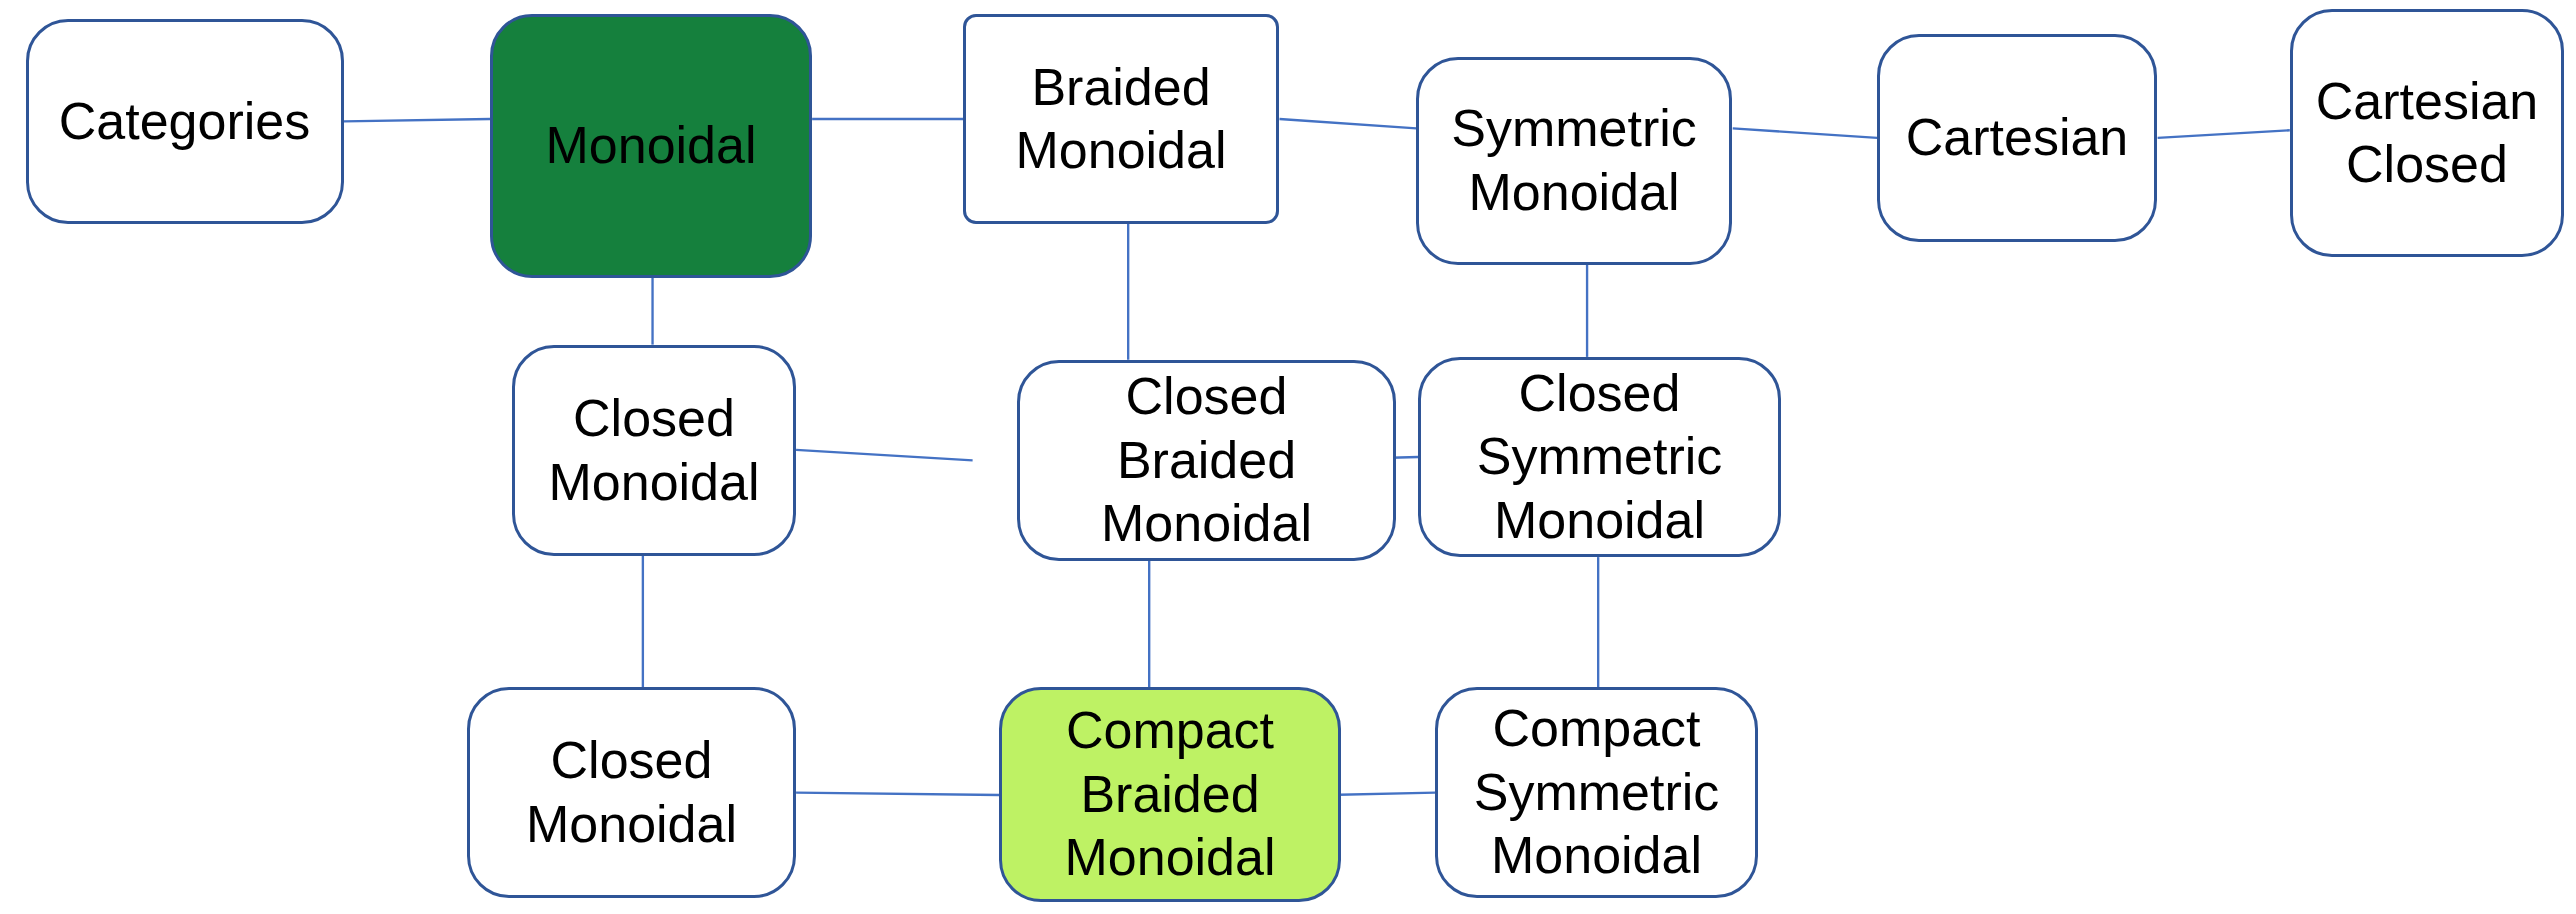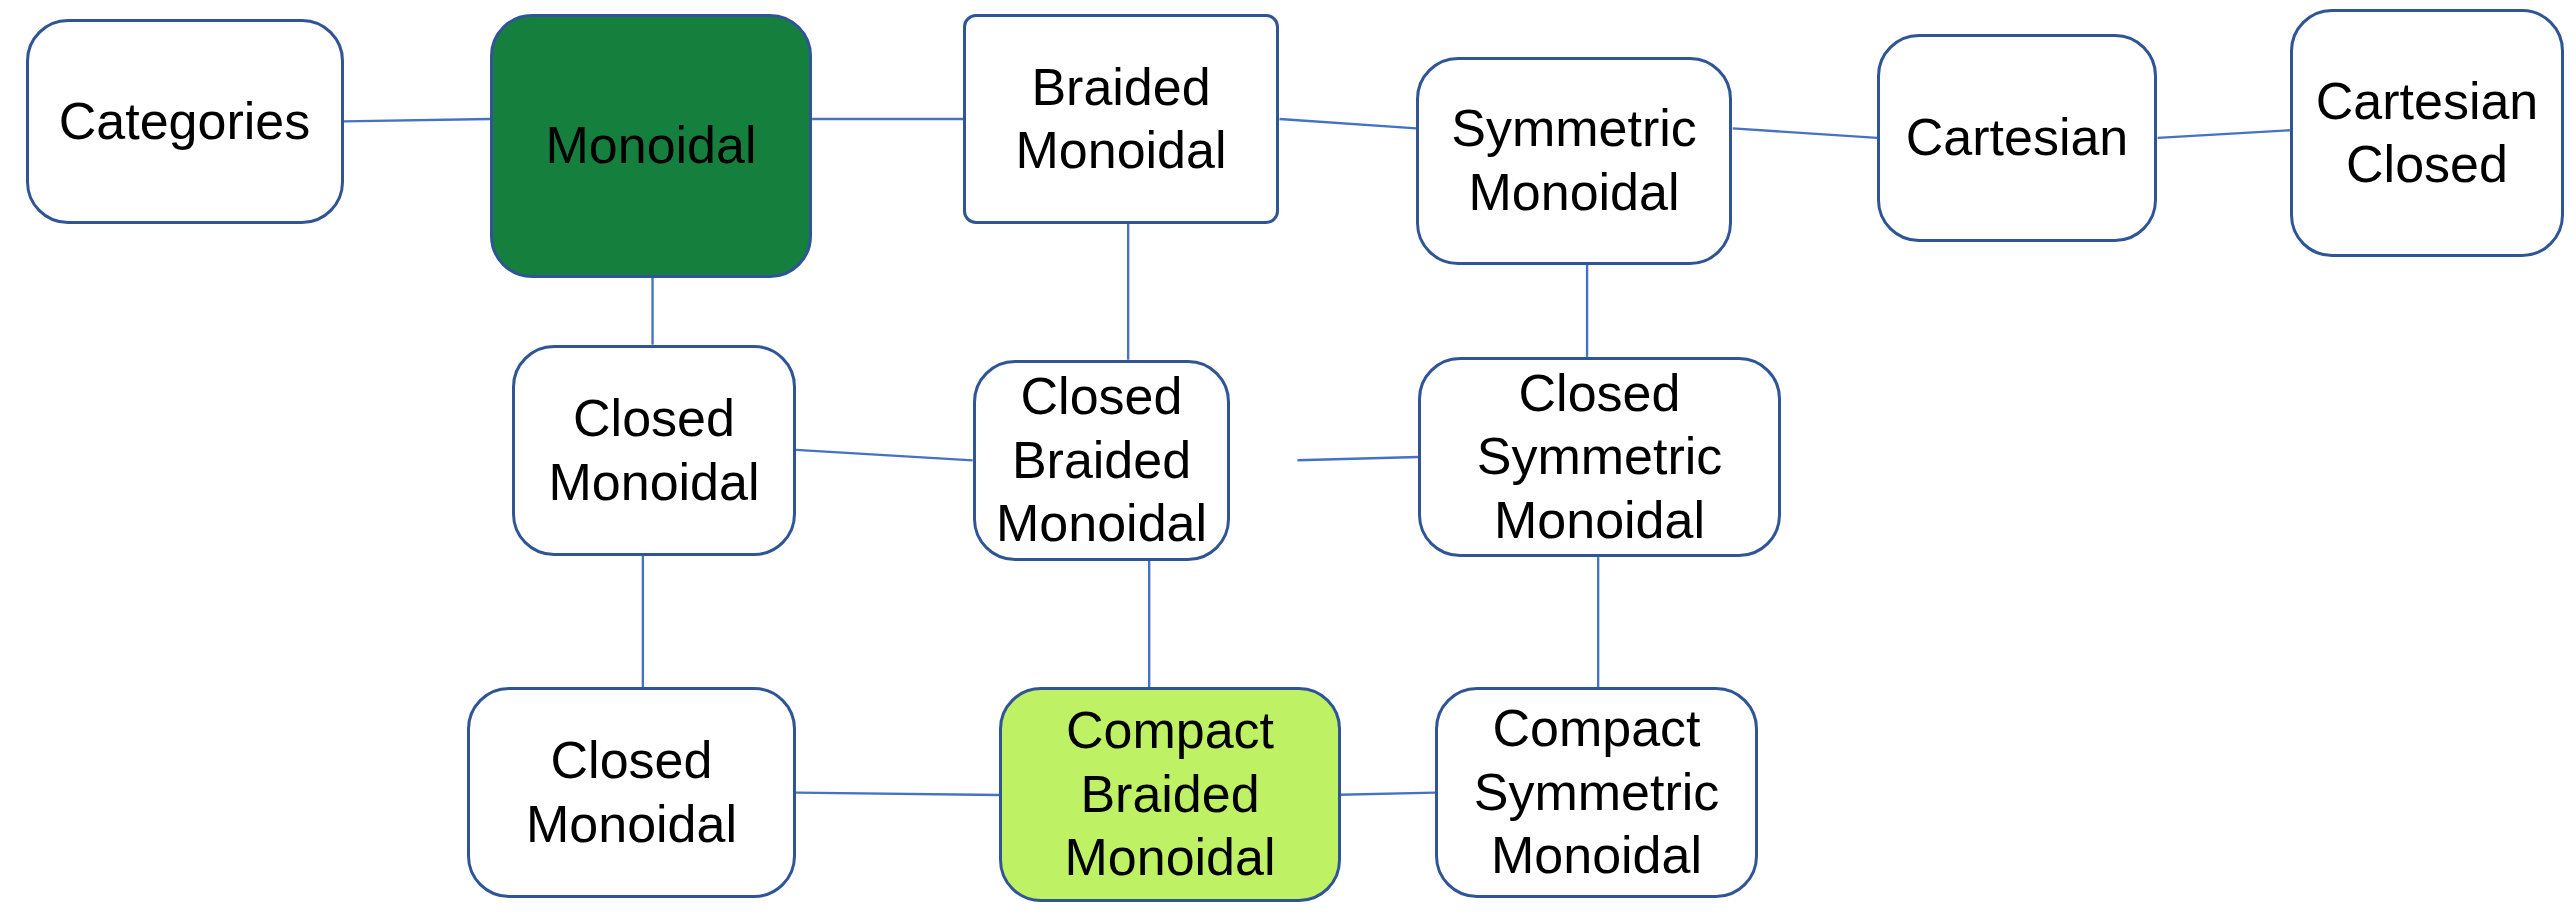--- a/index.html
+++ b/index.html
@@ -77,21 +77,21 @@
       </div>
       <div class="node" style="left: 1877px; top: 34px; width: 280px; height: 208px; border-color: rgb(47, 85, 151); background: rgb(255, 255, 255);">
         <span class="node-label" style="color: rgb(0, 0, 0);">Cartesian</span>
       </div>
       <div class="node" style="left: 2290px; top: 9px; width: 274px; height: 248px; border-color: rgb(47, 85, 151); background: rgb(255, 255, 255);">
         <span class="node-label" style="color: rgb(0, 0, 0);">Cartesian Closed</span>
       </div>
       <div class="node" style="left: 512px; top: 345px; width: 284px; height: 211px; border-color: rgb(47, 85, 151); background: rgb(255, 255, 255);">
         <span class="node-label" style="color: rgb(0, 0, 0);">Closed Monoidal</span>
       </div>
-      <div class="node" style="left: 973px; top: 360px; width: 257px; height: 201px; border-color: rgb(47, 85, 151); background: rgb(255, 255, 255);">
+      <div class="node" style="left: 1017px; top: 360px; width: 379px; height: 201px; border-color: rgb(47, 85, 151); background: rgb(255, 255, 255);">
         <span class="node-label" style="color: rgb(0, 0, 0);">Closed Braided Monoidal</span>
       </div>
       <div class="node" style="left: 1418px; top: 357px; width: 363px; height: 200px; border-color: rgb(47, 85, 151); background: rgb(255, 255, 255);">
         <span class="node-label" style="color: rgb(0, 0, 0);">Closed Symmetric Monoidal</span>
       </div>
       <div class="node" style="left: 467px; top: 687px; width: 329px; height: 211px; border-color: rgb(47, 85, 151); background: rgb(255, 255, 255);">
         <span class="node-label" style="color: rgb(0, 0, 0);">Closed Monoidal</span>
       </div>
       <div class="node" style="left: 999px; top: 687px; width: 342px; height: 215px; border-color: rgb(47, 85, 151); background: #bef264;">
         <span class="node-label" style="color: rgb(0, 0, 0);">Compact Braided Monoidal</span>

